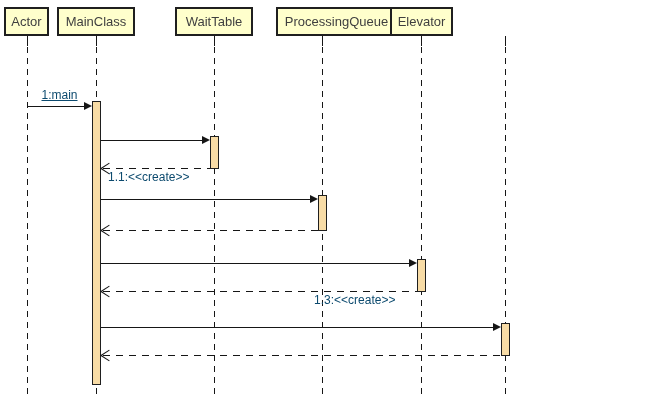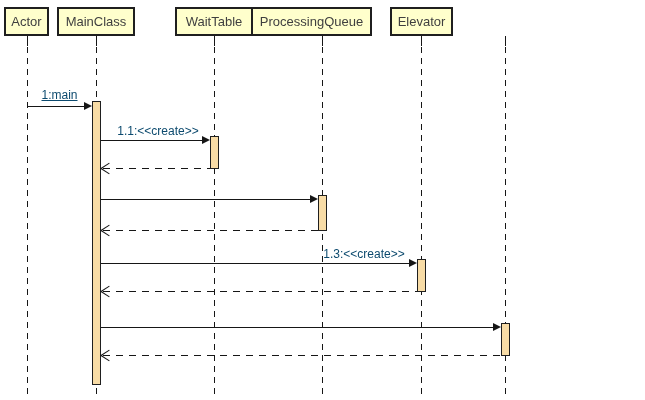--- a/index.html
+++ b/index.html
@@ -84,21 +84,21 @@
   .ret .head::before { transform: rotate(33deg); }
   .ret .head::after  { transform: rotate(-33deg); }
   
   .msg-label {
     position: absolute;
     font-size: 12px;
     color: #0c4a6e;
     white-space: nowrap;
     z-index: 5;
   }
-  .msg-label.right { text-align: center; }
+  .msg-label.right { text-align: left; margin-top: 46px; }
   .msg-label.center { text-align: center; }
   .msg-label.underline { text-decoration: underline; }
 </style>
 </head>
 <body>
 
 <div class="stage">
 
   <div class="lifeline" style="left:27px"></div>
   <div class="lifeline" style="left:96px"></div>
@@ -109,21 +109,21 @@
 
   <div class="obj-box" style="left:4px;width:45px">
     <span>Actor</span>
     </div>
   <div class="obj-box" style="left:57px;width:78px">
     <span>MainClass</span>
     </div>
   <div class="obj-box" style="left:175px;width:78px">
     <span>WaitTable</span>
     </div>
-  <div class="obj-box" style="left:251px;width:121px">
+  <div class="obj-box" style="left:276px;width:121px">
     <span>ProcessingQueue</span>
     </div>
   <div class="obj-box" style="left:390px;width:63px">
     <span>Elevator</span>
     </div>
 
   <div class="activation" style="left:92px;top:101px;height:284px"></div>
   <div class="activation" style="left:210px;top:136px;height:33px"></div>
   <div class="activation" style="left:318px;top:195px;height:36px"></div>
   <div class="activation" style="left:417px;top:259px;height:33px"></div>

